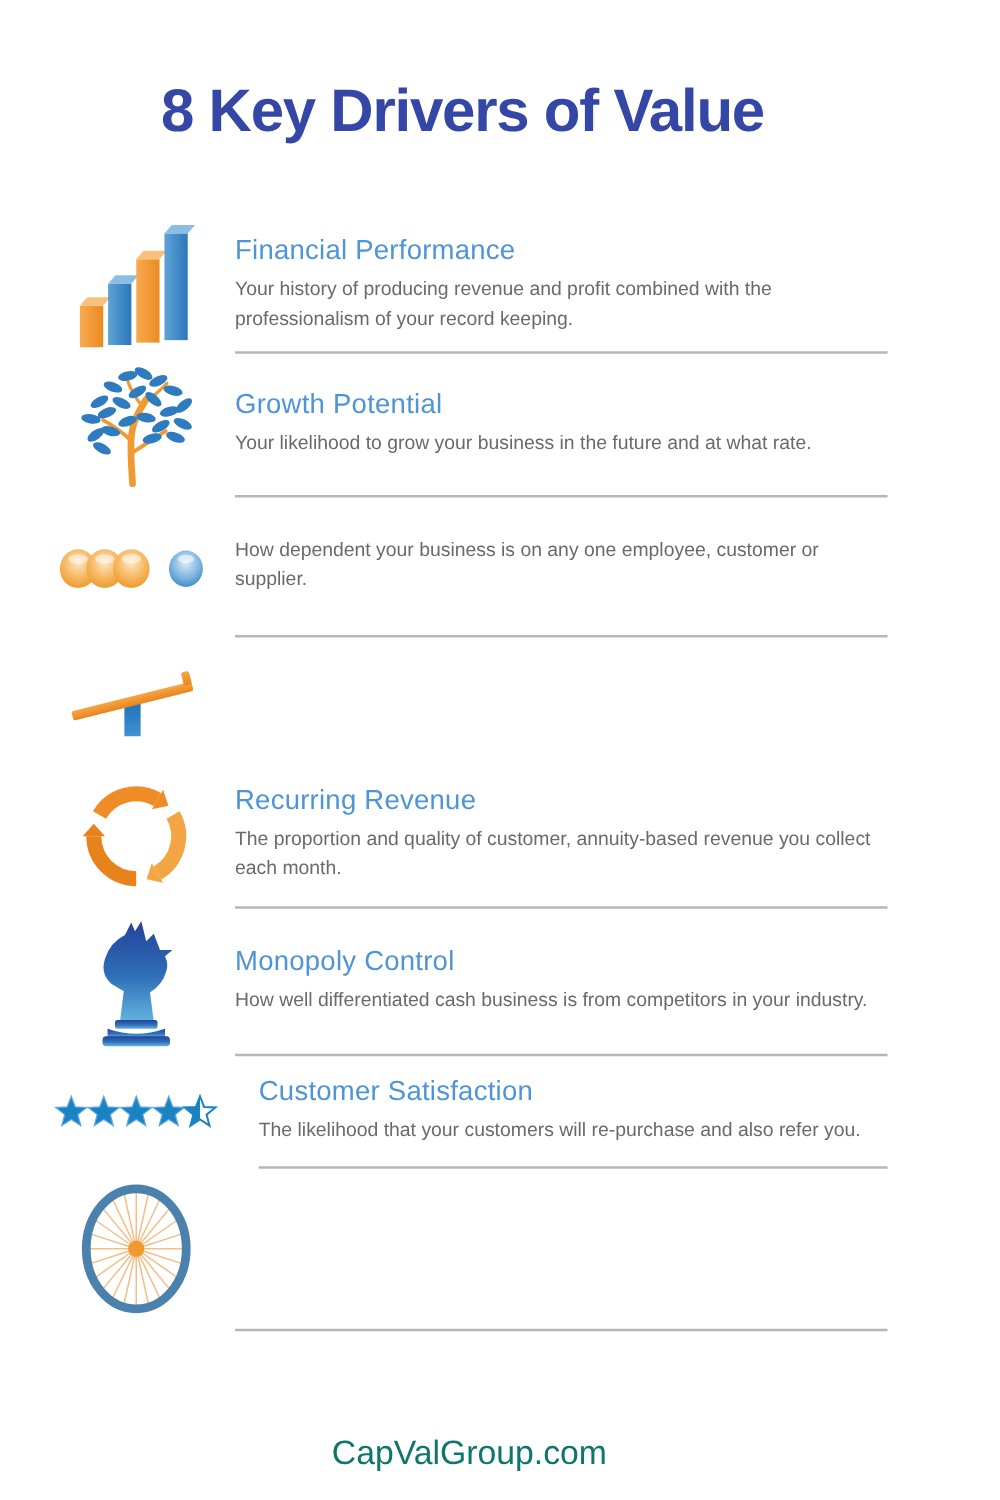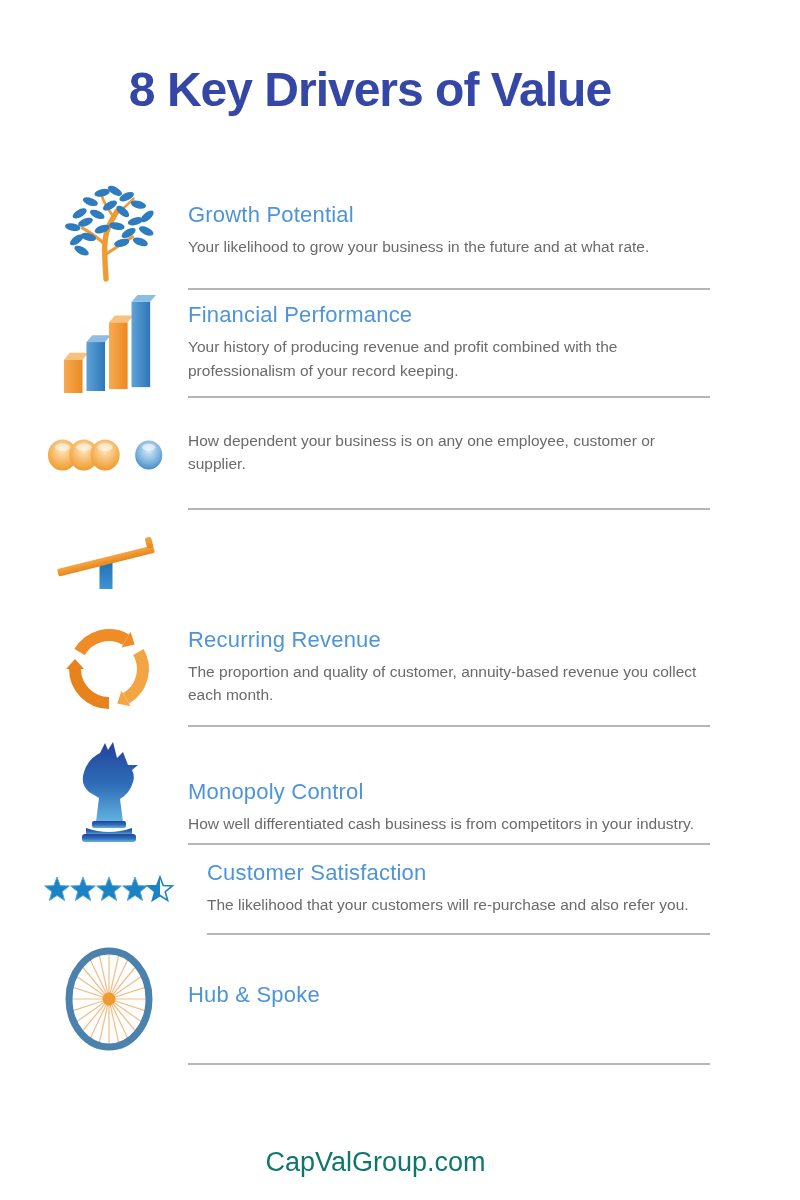--- a/index.html
+++ b/index.html
@@ -26,36 +26,67 @@
   .row:last-child .content { border-bottom:2px solid #b6b6b6; }
   .driver-title {
     margin:0 0 7px 0; font-size:22px; font-weight:400;
     color:#4d94d8; letter-spacing:0.2px;
   }
   .driver-desc {
     margin:0; font-size:15.5px; line-height:1.5; color:#6a6a6a;
     max-width:560px;
   }
   .r1 { min-height:108px; } .r2 { min-height:115px; } .r3 { min-height:112px; }
-  .r4 { min-height:100px; } .r5 { min-height:117px; } .r6 { min-height:118px;align-items:flex-end; }
+  .r4 { min-height:100px; } .r5 { min-height:117px; } .r6 { min-height:118px; }
   .r7 { min-height:90px;gap:19px;  } .r8 { min-height:130px; }
   .footer {
     position:absolute; left:11px; right:0; bottom:22px; text-align:center;
     font-size:27px; color:#0f766e;
   }
   svg { display:block; }
 </style>
 </head>
 <body>
 
 <div class="page">
 
   <h1 class="main-title">8 Key Drivers of Value</h1>
 
   <div class="driver-list">
+
+    <div class="row r1">
+      <div class="icon-col">
+        <svg width="104" height="98" viewBox="0 0 100 100">
+          <defs>
+            <linearGradient id="bc-o" x1="0" y1="0" x2="1" y2="0">
+              <stop offset="0" stop-color="#f7ab52"></stop>
+                <stop offset="1" stop-color="#ec8a20"></stop>
+            </linearGradient>
+            <linearGradient id="bc-b" x1="0" y1="0" x2="1" y2="0">
+              <stop offset="0" stop-color="#5fa3d6"></stop>
+                <stop offset="1" stop-color="#2c76ba"></stop>
+            </linearGradient>
+          </defs>
+          <g>
+            <polygon points="4,66 23,66 29,59 10,59" fill="#f8c27e"></polygon>
+            <rect x="4" y="66" width="19" height="34" fill="url(#bc-o)"></rect>
+            <polygon points="27,48 46,48 52,41 33,41" fill="#8cbde5"></polygon>
+            <rect x="27" y="48" width="19" height="50" fill="url(#bc-b)"></rect>
+            <polygon points="50,28 69,28 75,21 56,21" fill="#f8c27e"></polygon>
+            <rect x="50" y="28" width="19" height="68" fill="url(#bc-o)"></rect>
+            <polygon points="73,7 92,7 98,0 79,0" fill="#8cbde5"></polygon>
+            <rect x="73" y="7" width="19" height="87" fill="url(#bc-b)"></rect>
+          </g>
+        </svg>
+      </div>
+      <div class="content">
+        <h2 class="driver-title">Financial Performance</h2>
+        <p class="driver-desc">Your history of producing revenue and profit combined with the professionalism of your record keeping.</p>
+      </div>
+    </div>
 
     <div class="row r2">
       <div class="icon-col">
         <svg width="100" height="98" viewBox="0 0 100 100">
           <g stroke="#f09a33" fill="none" stroke-linecap="round">
             <path d="M47 97 C46 82 45 70 46 58 C47 46 52 38 58 28" stroke-width="5.5"></path>
             <path d="M46 62 C38 54 32 50 23 45" stroke-width="3.2"></path>
             <path d="M46 72 C56 66 64 60 74 54" stroke-width="3.2"></path>
             <path d="M55 34 C50 27 46 22 43 13" stroke-width="2.6"></path>
             <path d="M57 31 C64 26 68 22 75 15" stroke-width="2.6"></path>
@@ -85,51 +116,20 @@
             <ellipse cx="63" cy="60" rx="8" ry="3.8" transform="rotate(-15 63 60)"></ellipse>
           </g>
         </svg>
       </div>
       <div class="content">
         <h2 class="driver-title">Growth Potential</h2>
         <p class="driver-desc">Your likelihood to grow your business in the future and at what rate.</p>
       </div>
     </div>
 
-    <div class="row r1">
-      <div class="icon-col">
-        <svg width="104" height="98" viewBox="0 0 100 100">
-          <defs>
-            <linearGradient id="bc-o" x1="0" y1="0" x2="1" y2="0">
-              <stop offset="0" stop-color="#f7ab52"></stop>
-                <stop offset="1" stop-color="#ec8a20"></stop>
-            </linearGradient>
-            <linearGradient id="bc-b" x1="0" y1="0" x2="1" y2="0">
-              <stop offset="0" stop-color="#5fa3d6"></stop>
-                <stop offset="1" stop-color="#2c76ba"></stop>
-            </linearGradient>
-          </defs>
-          <g>
-            <polygon points="4,66 23,66 29,59 10,59" fill="#f8c27e"></polygon>
-            <rect x="4" y="66" width="19" height="34" fill="url(#bc-o)"></rect>
-            <polygon points="27,48 46,48 52,41 33,41" fill="#8cbde5"></polygon>
-            <rect x="27" y="48" width="19" height="50" fill="url(#bc-b)"></rect>
-            <polygon points="50,28 69,28 75,21 56,21" fill="#f8c27e"></polygon>
-            <rect x="50" y="28" width="19" height="68" fill="url(#bc-o)"></rect>
-            <polygon points="73,7 92,7 98,0 79,0" fill="#8cbde5"></polygon>
-            <rect x="73" y="7" width="19" height="87" fill="url(#bc-b)"></rect>
-          </g>
-        </svg>
-      </div>
-      <div class="content">
-        <h2 class="driver-title">Financial Performance</h2>
-        <p class="driver-desc">Your history of producing revenue and profit combined with the professionalism of your record keeping.</p>
-      </div>
-    </div>
-
     <div class="row r3">
       <div class="icon-col">
         <svg width="126" height="46" viewBox="0 0 130 46">
           <defs>
             <radialGradient id="sp-o" cx="0.5" cy="0.35" r="0.75">
               <stop offset="0" stop-color="#fde7c0"></stop>
                 <stop offset="0.55" stop-color="#f6b45c"></stop>
                 <stop offset="1" stop-color="#e9921f"></stop>
             </radialGradient>
             <radialGradient id="sp-b" cx="0.5" cy="0.35" r="0.75">
@@ -251,20 +251,19 @@
 
     <div class="row r8">
       <div class="icon-col">
         <svg width="100" height="112" viewBox="0 0 100 112">
           <path stroke="#f3bd85" stroke-width="1.2" fill="none" d="M50 55 L88 55 M50 55 L86.7 66.9 M50 55 L82.9 78 M50 55 L76.9 87.5 M50 55 L69 94.8 M50 55 L59.8 99.4 M50 55 L50 101 M50 55 L40.2 99.4 M50 55 L31 94.8 M50 55 L23.1 87.5 M50 55 L17.1 78 M50 55 L13.3 66.9 M50 55 L12 55 M50 55 L13.3 43.1 M50 55 L17.1 32 M50 55 L23.1 22.5 M50 55 L31 15.2 M50 55 L40.2 10.6 M50 55 L50 9 M50 55 L59.8 10.6 M50 55 L69 15.2 M50 55 L76.9 22.5 M50 55 L82.9 32 M50 55 L86.7 43.1"></path>
           <ellipse cx="50" cy="55" rx="40" ry="48" fill="none" stroke="#4a81ad" stroke-width="7"></ellipse>
           <circle cx="50" cy="55" r="6.5" fill="#ee9a2e"></circle>
         </svg>
       </div>
       <div class="content">
-        <h2 class="driver-title">Hub &amp; Spoke</h2>
       </div>
     </div>
 
   </div>
 
   <div class="footer">CapValGroup.com</div>
 </div>
 
 </body></html>

